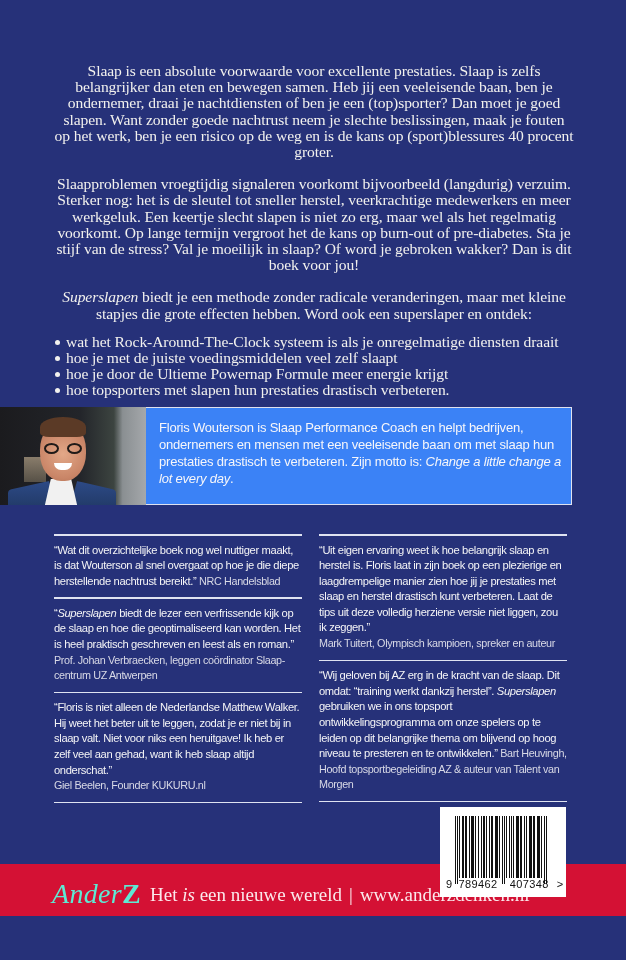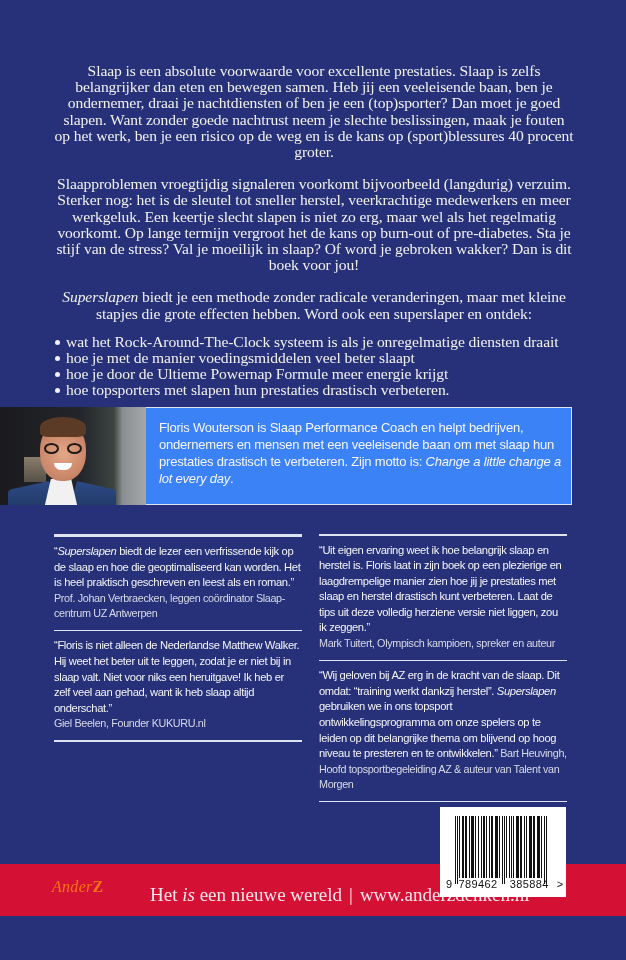--- a/index.html
+++ b/index.html
@@ -101,21 +101,21 @@
   .quote .source.block { display: block; }
 
   
   #publisher-band {
     position: absolute; left: 0; top: 864px; width: 626px; height: 52px;
     background: #d41134;
   }
   #logo {
     position: absolute; left: 52px; top: 878px;
     font-family: "Liberation Serif", serif; font-style: italic;
-    font-size: 16px; color: #f97316; letter-spacing: 0.3px;
+    font-size: 28px; color: #5eead4; letter-spacing: 0.3px;
   }
   #logo .z { font-style: normal; font-weight: bold; }
   #tagline {
     position: absolute; left: 150px; top: 884px;
     font-family: "Liberation Serif", serif;
     font-size: 19px; color: #fbe9ec; white-space: nowrap;
   }
   #tagline .sep { margin: 0 7px; }
 
   
@@ -140,21 +140,21 @@
 </style>
 </head>
 <body>
 
 <div id="intro">
   <p>Slaap is een absolute voorwaarde voor excellente prestaties. Slaap is zelfs belangrijker dan eten en bewegen samen. Heb jij een veeleisende baan, ben je ondernemer, draai je nachtdiensten of ben je een (top)sporter? Dan moet je goed slapen. Want zonder goede nachtrust neem je slechte beslissingen, maak je fouten op het werk, ben je een risico op de weg en is de kans op (sport)blessures 40 procent groter.</p>
   <p>Slaapproblemen vroegtijdig signaleren voorkomt bijvoorbeeld (langdurig) verzuim. Sterker nog: het is de sleutel tot sneller herstel, veerkrachtige medewerkers en meer werkgeluk. Een keertje slecht slapen is niet zo erg, maar wel als het regelmatig voorkomt. Op lange termijn vergroot het de kans op burn-out of pre-diabetes. Sta je stijf van de stress? Val je moeilijk in slaap? Of word je gebroken wakker? Dan is dit boek voor jou!</p>
   <p style="margin-bottom:12px"><em>Superslapen</em><span> biedt je een methode zonder radicale veranderingen, maar met kleine stapjes die grote effecten hebben. Word ook een superslaper en ontdek:</span></p>
   <ul>
     <li>wat het Rock-Around-The-Clock systeem is als je onregelmatige diensten draait</li>
-    <li>hoe je met de manier voedingsmiddelen veel beter slaapt</li>
+    <li>hoe je met de juiste voedingsmiddelen veel zelf slaapt</li>
     <li>hoe je door de Ultieme Powernap Formule meer energie krijgt</li>
     <li>hoe topsporters met slapen hun prestaties drastisch verbeteren.</li>
   </ul>
 </div>
 
 <div id="author-photo">
   <div class="window"></div>
   <div class="jacket"></div>
   <div class="shirt"></div>
   <div class="head"></div>
@@ -165,20 +165,23 @@
     </div>
   <div class="smile"></div>
 </div>
 
 <div id="author-bio">
   <p><span>Floris Wouterson is Slaap Performance Coach en helpt bedrijven, ondernemers en mensen met een veeleisende baan om met slaap hun prestaties drastisch te verbeteren. Zijn motto is: </span><em>Change a little change a lot every day</em><span>.</span></p>
 </div>
 
 <div id="quotes-left" class="quotes-col">
   <div class="rule"></div>
+  <div class="quote">
+    <span class="text">“Wat dit overzichtelijke boek nog wel nuttiger maakt, is dat Wouterson al snel overgaat op hoe je die diepe herstellende nachtrust bereikt.”</span><span class="source"> NRC Handelsblad</span>
+  </div>
   <div class="rule"></div>
   <div class="quote">
     <span class="text">“<em>Superslapen</em><span> biedt de lezer een verfrissende kijk op de slaap en hoe die geoptimaliseerd kan worden. Het is heel praktisch geschreven en leest als en roman.”</span></span>
     <span class="source block">Prof. Johan Verbraecken, leggen coördinator Slaap-centrum UZ Antwerpen</span>
   </div>
   <div class="rule"></div>
   <div class="quote">
     <span class="text">“Floris is niet alleen de Nederlandse Matthew Walker. Hij weet het beter uit te leggen, zodat je er niet bij in slaap valt. Niet voor niks een heruitgave! Ik heb er zelf veel aan gehad, want ik heb slaap altijd onderschat.”</span>
     <span class="source block">Giel Beelen, Founder KUKURU.nl</span>
   </div>
@@ -230,14 +233,14 @@
       <i style="left: 65px; width: 2px;"></i>
       <i style="left: 69px; width: 1px;"></i>
       <i style="left: 71px; width: 1px;"></i>
       <i style="left: 74px; width: 3px;"></i>
       <i style="left: 78px; width: 2px;"></i>
       <i style="left: 82px; width: 3px;"></i>
       <i style="left: 86px; width: 1px;"></i>
       <i style="left: 89px; width: 1px; bottom: -6px;"></i>
       <i style="left: 91px; width: 1px; bottom: -6px;"></i>
     </div>
-  <div id="barcode-digits"><span class="first">9</span><span class="mid">789462</span><span>385884</span><span class="arrow">&gt;</span></div>
+  <div id="barcode-digits"><span class="first">9</span><span class="mid">789462</span><span>407348</span><span class="arrow">&gt;</span></div>
 </div>
 
 </body></html>

